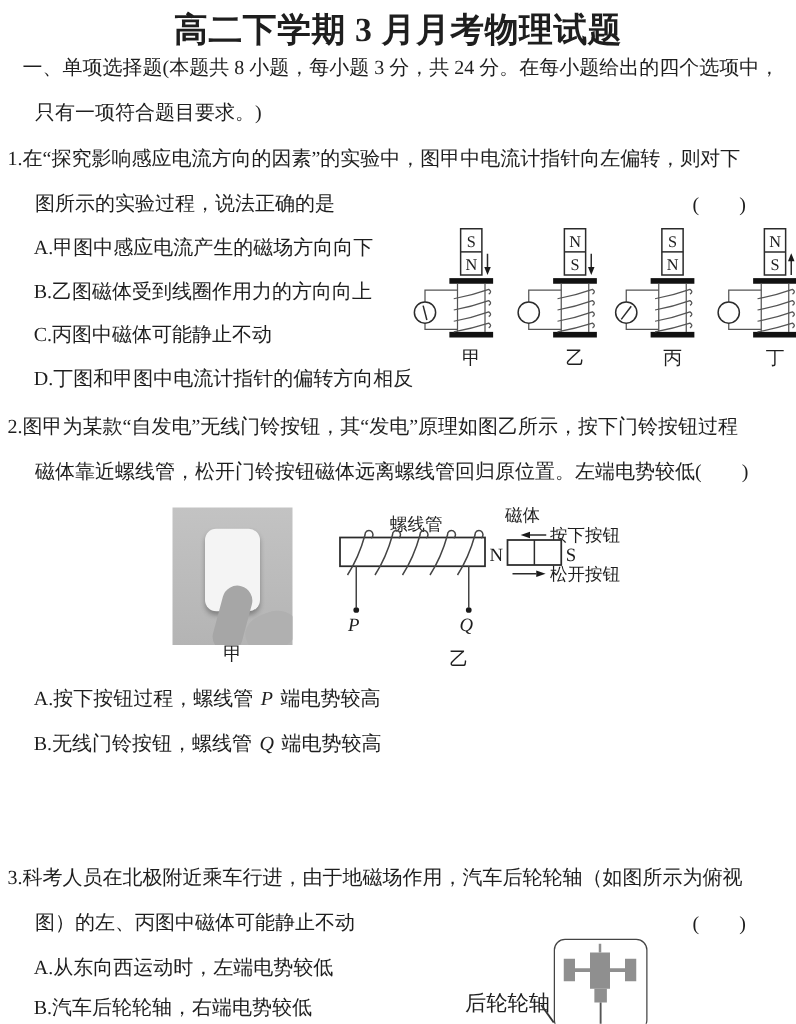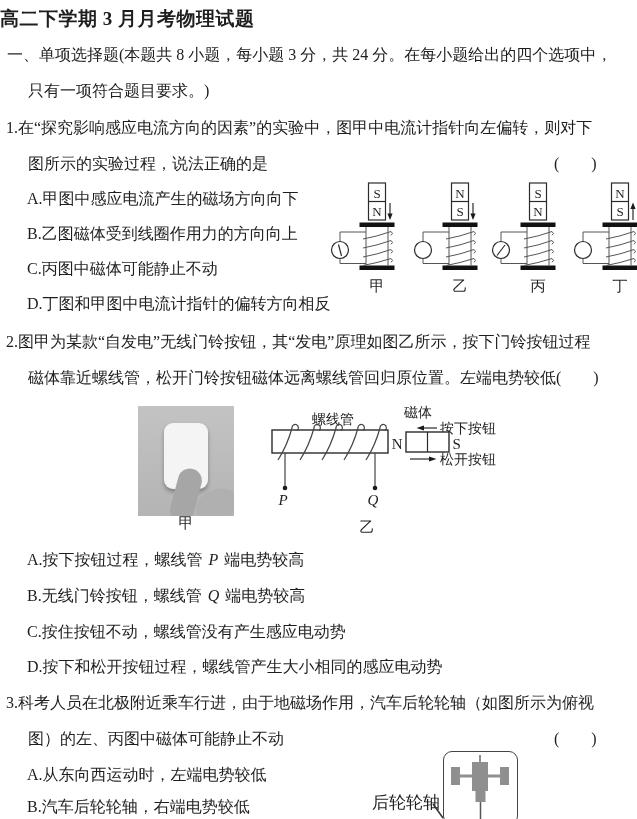--- a/index.html
+++ b/index.html
@@ -1,22 +1,22 @@
 <!DOCTYPE html>
 <html><head>
 <meta charset="utf-8">
 <style>
   html,body{margin:0;padding:0;}
   body{
     width:637px;height:819px;overflow:hidden;position:relative;background:#ffffff;
     font-family:"Liberation Serif","DejaVu Serif",serif;color:#1e1e1e;
   }
   .t{position:absolute;white-space:nowrap;font-size:16px;line-height:20px;}
-  .title{position:absolute;top:6px;left:0;width:637px;
-         font-size:19px;font-weight:600;letter-spacing:.5px;margin:0;}
+  .title{position:absolute;top:6px;left:0;width:637px;text-align:center;
+         font-size:27px;font-weight:600;letter-spacing:.5px;margin:0;}
   .bracket{position:absolute;white-space:nowrap;font-size:16px;}
   .var{font-style:italic;padding:0 2px;}
   svg{position:absolute;overflow:visible;}
   svg text{font-family:"Liberation Serif","DejaVu Serif",serif;fill:#1e1e1e;}
   .sh{fill:#ffffff;stroke:#2b2b2b;stroke-width:1.2;}
   .ln{stroke:#2b2b2b;stroke-width:1.2;}
   .wire{stroke:#555555;stroke-width:1;fill:none;}
   .wire2{stroke:#444444;stroke-width:1.2;fill:none;}
   .st{font-size:13px;text-anchor:middle;}
   .cap{font-size:15px;text-anchor:middle;}
@@ -35,21 +35,21 @@
   .photo-cap{position:absolute;left:138px;top:514px;width:96px;text-align:center;font-size:15px;}
   
   .carbox{position:absolute;left:443px;top:751px;width:73px;height:72px;
           border:1.5px solid #444;border-radius:9px;background:#fff;}
 </style>
 </head>
 <body>
 
 <h1 class="title">高二下学期 3 月月考物理试题</h1>
 
-<div class="t" style="top:45px;left:7px">一、单项选择题(本题共 8 小题，每小题 3 分，共 24 分。在每小题给出的四个选项中，</div>
+<div class="t" style="top:45px;left:18px">一、单项选择题(本题共 8 小题，每小题 3 分，共 24 分。在每小题给出的四个选项中，</div>
 <div class="t" style="top:81px;left:28px">只有一项符合题目要求。)</div>
 
 <div class="t" style="top:118px;left:6px">1.在“探究影响感应电流方向的因素”的实验中，图甲中电流计指针向左偏转，则对下</div>
 <div class="t" style="top:154px;left:28px">图所示的实验过程，说法正确的是</div>
 <div class="bracket" style="top:154px;left:554px">(　　)</div>
 <div class="t" style="top:189px;left:27px">A.甲图中感应电流产生的磁场方向向下</div>
 <div class="t" style="top:224px;left:27px">B.乙图磁体受到线圈作用力的方向向上</div>
 <div class="t" style="top:259px;left:27px">C.丙图中磁体可能静止不动</div>
 <div class="t" style="top:294px;left:27px">D.丁图和甲图中电流计指针的偏转方向相反</div>
 
@@ -157,22 +157,22 @@
   <text class="pole" x="146.5" y="50.5" text-anchor="end">N</text>
   <text class="pole" x="196.5" y="50.5">S</text>
   <line class="ln" x1="154" y1="61" x2="173" y2="61"></line>
   <path d="M180.5 61 L173 58.4 L173 63.6 Z" fill="#1a1a1a"></path>
   <text class="lbl14" x="184" y="66">松开按钮</text>
   <text class="cap" x="111" y="134">乙</text>
 </svg>
 
 <div class="t" style="top:550px;left:27px"><span>A.按下按钮过程，螺线管 </span><span class="var">P</span><span> 端电势较高</span></div>
 <div class="t" style="top:586px;left:27px"><span>B.无线门铃按钮，螺线管 </span><span class="var">Q</span><span> 端电势较高</span></div>
-<div class="t" style="top:622px;left:27px"><span>C.按住按钮不动，螺线管没有产生感应电动势</span><span class="var"></span><span></span></div>
-<div class="t" style="top:657px;left:27px"><span>D.按下和松开按钮过程，螺线管产生大小相同的感应电动势</span><span class="var"></span><span></span></div>
+<div class="t" style="top:622px;left:27px"><span class="var"></span><span></span></div>
+<div class="t" style="top:657px;left:27px"><span class="var"></span><span></span></div>
 
 <div class="t" style="top:693px;left:6px">3.科考人员在北极附近乘车行进，由于地磁场作用，汽车后轮轮轴（如图所示为俯视</div>
 <div class="t" style="top:729px;left:28px">图）的左、丙图中磁体可能静止不动</div>
 <div class="bracket" style="top:729px;left:554px">(　　)</div>
 <div class="t" style="top:765px;left:27px">A.从东向西运动时，左端电势较低</div>
 <div class="t" style="top:797px;left:27px">B.汽车后轮轮轴，右端电势较低</div>
 
 <div class="carbox">
   <svg style="left:0;top:0" width="73" height="72" viewBox="0 0 73 72">
     <line x1="36" y1="3" x2="36" y2="10" stroke="#8f8f8f" stroke-width="2"></line>

